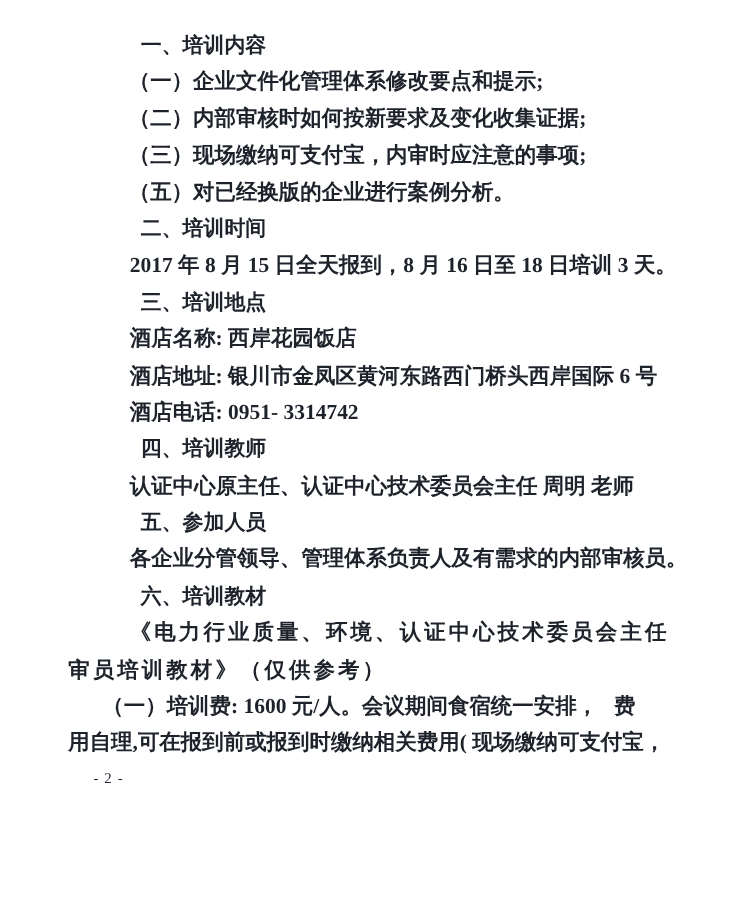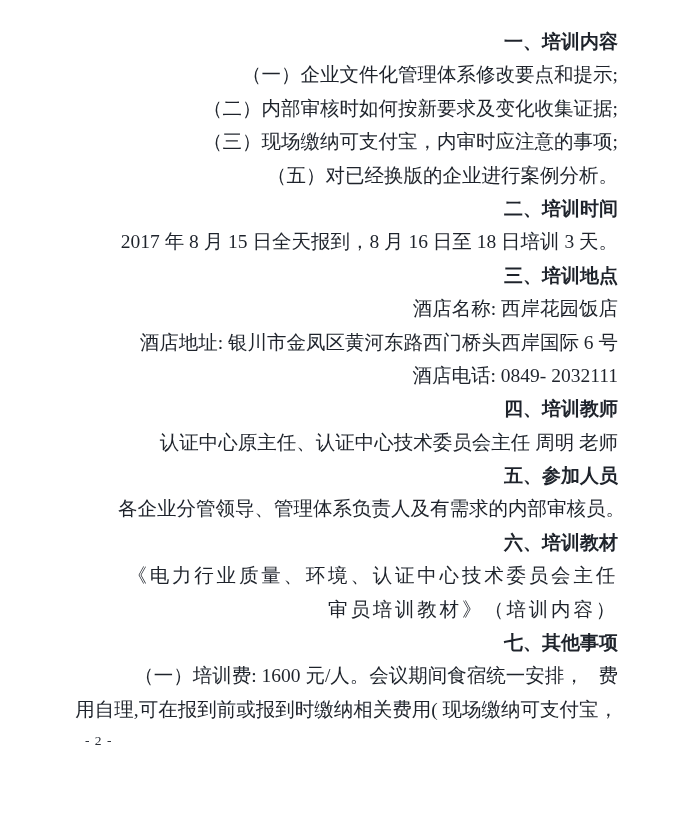--- a/index.html
+++ b/index.html
@@ -16,26 +16,26 @@
   }
   .page {
     box-sizing: border-box;
     width: 676px;
     height: 831px;
     background: #ffffff;
     padding: 25px 58px 0 62px;
   }
   .doc {
     font-size: 19.5px;
-    text-align: right;
   }
   .line {
     height: 33.4px;
     line-height: 33.4px;
     white-space: pre;
+    font-weight: bold;
   }
   
   .h {
     font-weight: bold;
     padding-left: 66px;
     font-family: "Liberation Sans", "DejaVu Sans", "Liberation Serif", serif;
     font-size: 19px;
   }
   
   .li {
@@ -77,32 +77,31 @@
     <div class="line li">（二）内部审核时如何按新要求及变化收集证据;</div>
     <div class="line li">（三）现场缴纳可支付宝，内审时应注意的事项;</div>
     <div class="line li">（五）对已经换版的企业进行案例分析。</div>
 
     <div class="line h">二、培训时间</div>
     <div class="line ind">2017 年 8 月 15 日全天报到，8 月 16 日至 18 日培训 3 天。</div>
 
     <div class="line h">三、培训地点</div>
     <div class="line ind">酒店名称: 西岸花园饭店</div>
     <div class="line ind">酒店地址: 银川市金凤区黄河东路西门桥头西岸国际 6 号</div>
-    <div class="line ind">酒店电话: 0849- 2032111</div>
+    <div class="line ind">酒店电话: 0951- 3314742</div>
 
     <div class="line h">四、培训教师</div>
     <div class="line ind">认证中心原主任、认证中心技术委员会主任 周明 老师</div>
 
     <div class="line h">五、参加人员</div>
     <div class="line ind">各企业分管领导、管理体系负责人及有需求的内部审核员。</div>
 
     <div class="line h">六、培训教材</div>
     <div class="line ind ls">《电力行业质量、环境、认证中心技术委员会主任</div>
-    <div class="line cont ls">审员培训教材》（培训内容）</div>
+    <div class="line cont ls">审员培训教材》（仅供参考）</div>
 
-    <div class="line h">七、其他事项</div>
     <div class="line fee">（一）培训费: 1600 元/人。会议期间食宿统一安排，   费</div>
     <div class="line cont">用自理,可在报到前或报到时缴纳相关费用( 现场缴纳可支付宝，</div>
 
   </div>
 
   <div class="footer">- 2 -</div>
 </div>
 
 </body></html>

